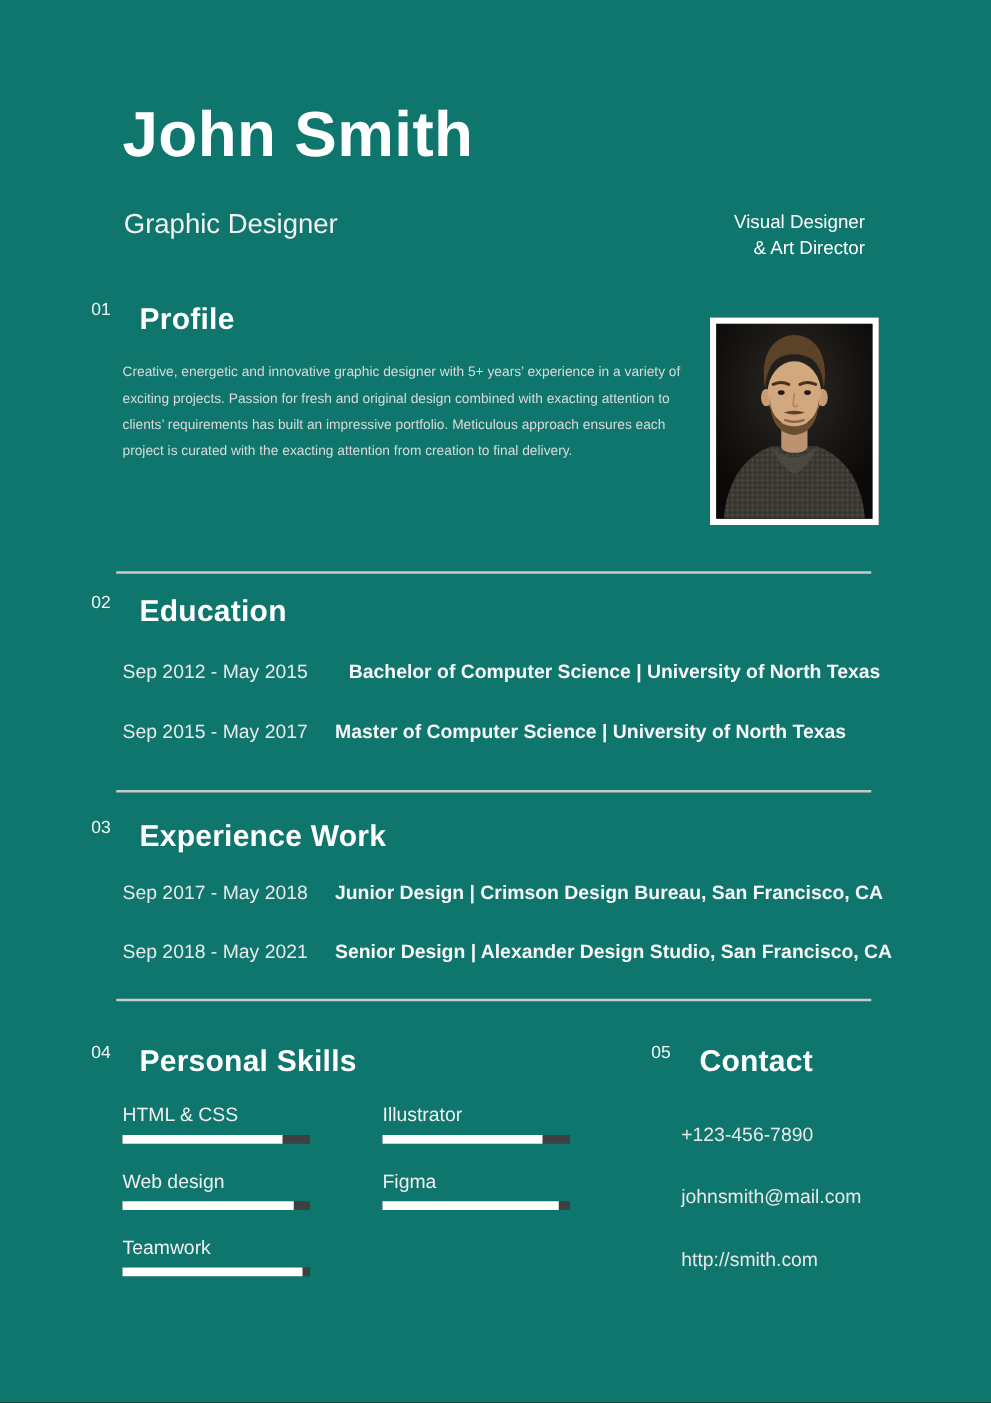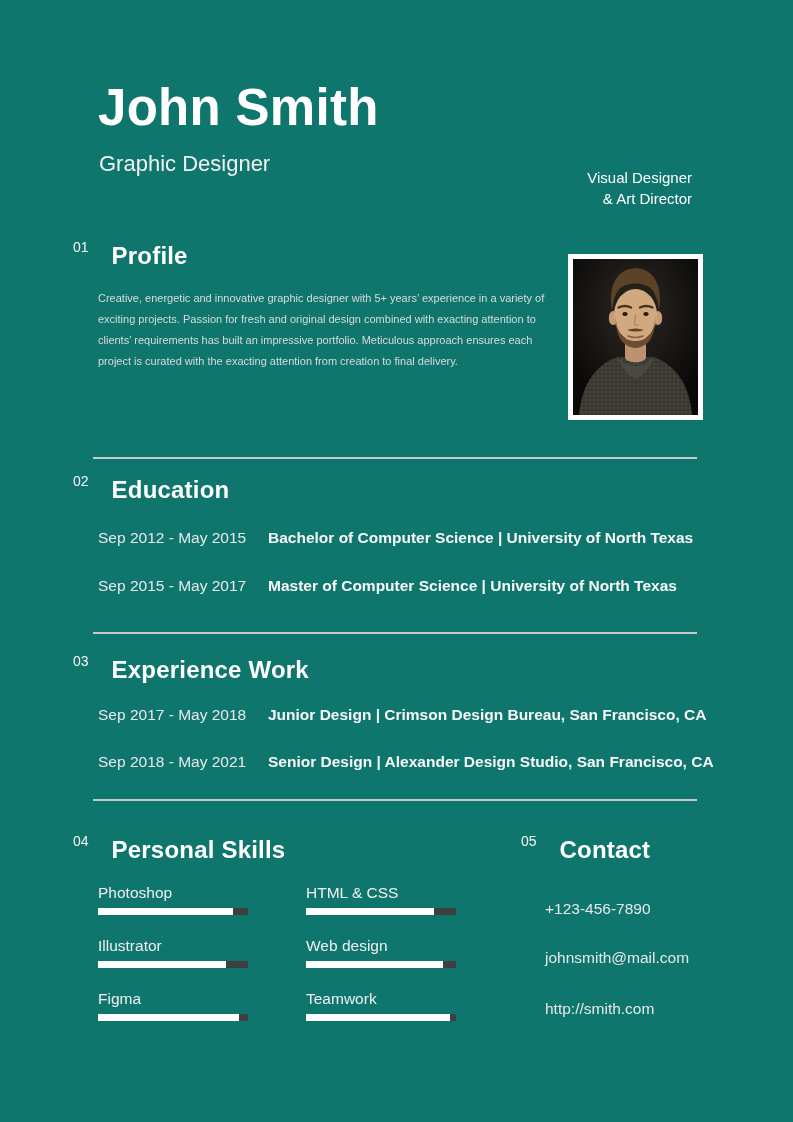--- a/index.html
+++ b/index.html
@@ -8,21 +8,21 @@
     background:#0f766e; overflow:hidden;
     font-family:"Liberation Sans", sans-serif; color:#ffffff;
     -webkit-font-smoothing:antialiased;
   }
   .name {
     position:absolute; left:98px; top:80px;
     font-size:51px; font-weight:700; letter-spacing:0.3px; line-height:1.1;
     color:#ffffff;
   }
   .role {
-    position:absolute; left:99px; top:151px;
+    position:absolute; left:99px; top:166px;
     font-size:22px; font-weight:400; color:#f2f2f2;
   }
   .tagline {
     position:absolute; right:101px; top:167px;
     text-align:right; font-size:15px; line-height:21px; color:#ffffff; font-weight:400;
   }
   .head { position:absolute; left:73px; white-space:nowrap; }
   .head .num {
     display:inline-block; font-size:14px; font-weight:400; color:#f5f5f5;
     vertical-align:top; transform:translateY(-3px); margin-right:7px;
@@ -117,21 +117,21 @@
 
       <path d="M80,38 C85,48 84,66 78,75 C84,64 85,47 80,38 Z" fill="#000000" opacity="0.15"></path>
     </svg>
   </div>
 
   <div class="divider" style="top:457px;"></div>
 
   <div class="head" style="top:476px;">
     <span class="num">02</span><span class="title">Education</span>
   </div>
-  <div class="row" style="top:529px;">
+  <div class="row" style="top:529px;gap:11px;">
     <span class="date">Sep 2012 - May 2015</span>
     <span class="desc">Bachelor of Computer Science | University of North Texas</span>
   </div>
   <div class="row" style="top:577px;">
     <span class="date">Sep 2015 - May 2017</span>
     <span class="desc">Master of Computer Science | University of North Texas</span>
   </div>
 
   <div class="divider" style="top:632px;"></div>
 
@@ -146,26 +146,20 @@
     <span class="date">Sep 2018 - May 2021</span>
     <span class="desc">Senior Design | Alexander Design Studio, San Francisco, CA</span>
   </div>
 
   <div class="divider" style="top:799px;"></div>
 
   <div class="head" style="top:836px;">
     <span class="num">04</span><span class="title">Personal Skills</span>
   </div>
   <div class="skills-grid">
-    <div class="skill">
-      <div class="label">Photoshop</div>
-      <div class="track">
-          <div class="fill" style="width: 90%;"></div>
-        </div>
-    </div>
     <div class="skill">
       <div class="label">HTML &amp; CSS</div>
       <div class="track">
           <div class="fill" style="width: 85%;"></div>
         </div>
     </div>
     <div class="skill">
       <div class="label">Illustrator</div>
       <div class="track">
           <div class="fill" style="width: 85%;"></div>

